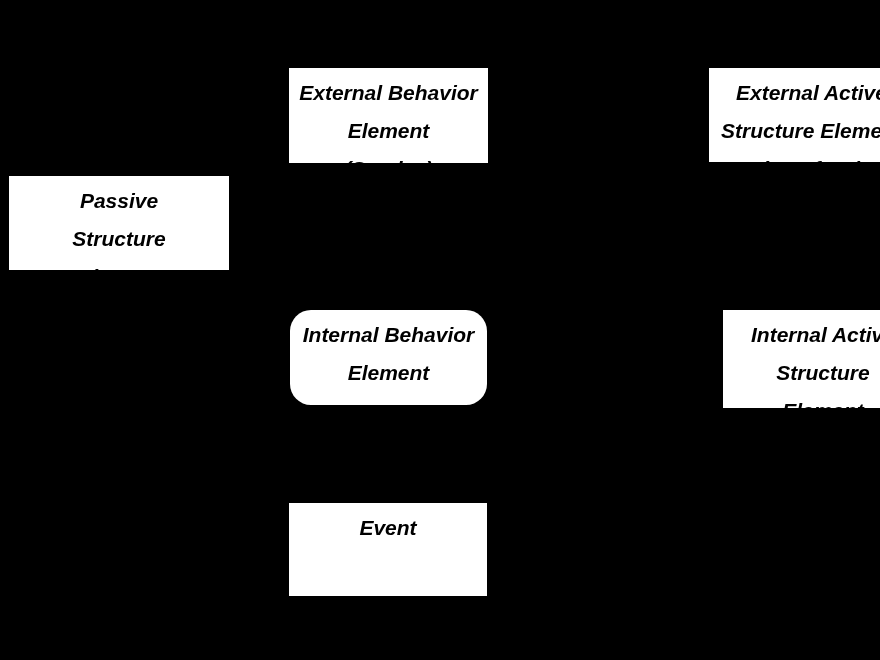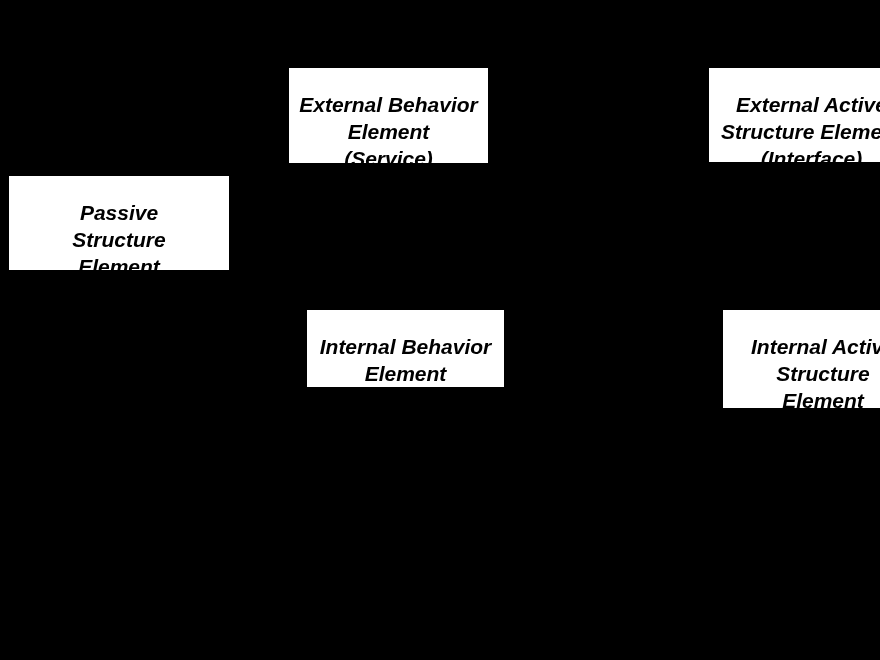--- a/index.html
+++ b/index.html
@@ -15,31 +15,31 @@
     overflow: hidden;
     font-family: "Liberation Sans", sans-serif;
   }
   .node {
     position: absolute;
     background: var(--box-fill, #ffffff);
     color: var(--text, #000000);
     font-weight: bold;
     font-style: italic;
     font-size: 21px;
-    line-height: 27px;
+    line-height: 38px;
     text-align: center;
     white-space: pre-line;
-    padding-top: 23px;
+    padding-top: 6px;
     box-sizing: border-box;
   }
   
   #node-external-behavior  { left: 289px; top: 68px;  width: 199px; height: 95px; }
   #node-external-active    { left: 709px; top: 68px;  width: 205px; height: 94px; }
   #node-passive            { left: 9px;   top: 176px; width: 220px; height: 94px; }
-  #node-internal-behavior  { left: 307px; top: 310px; width: 197px; height: 77px; }
+  #node-internal-behavior  { left: 290px; top: 310px; width: 197px; height: 95px; border-radius: 21px; }
   #node-internal-active    { left: 723px; top: 310px; width: 200px; height: 98px; }
   #node-event              { left: 289px; top: 503px; width: 198px; height: 93px; }
 
   .watermark {
     position: absolute;
     left: 856px;
     top: 648px;
     color: var(--watermark, #b3b3b3);
     font-size: 9px;
     font-weight: bold;
@@ -65,16 +65,17 @@
 Structure
 Element</div>
 
   <div class="node" id="node-internal-behavior">Internal Behavior
 Element</div>
 
   <div class="node" id="node-internal-active">Internal Active
 Structure
 Element</div>
 
+  <div class="node" id="node-event">Event</div>
 
   <div class="watermark">© The</div>
 
 </div>
 
 </body></html>

